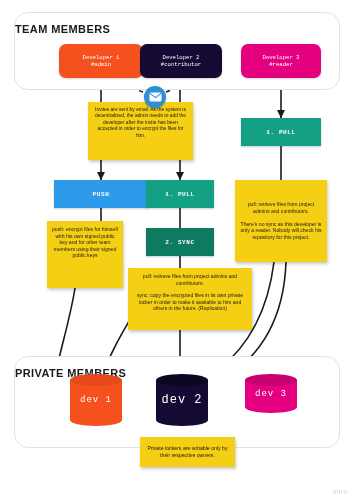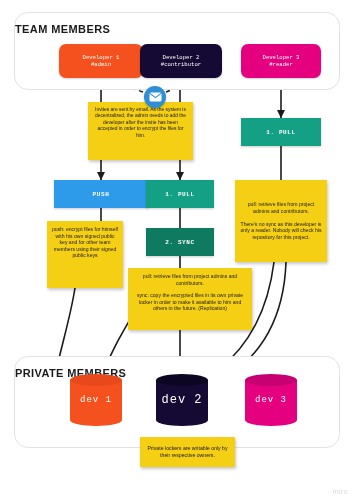--- a/index.html
+++ b/index.html
@@ -197,21 +197,21 @@
     <div class="label" style="font-size:9px;">dev 1</div>
   </div>
 
   <div class="db" style="left:156px;top:374px;width:52px;height:52px;">
     <div class="body" style="background:#140a33;"></div>
     <div class="bottom" style="background:#140a33;"></div>
     <div class="top" style="background:#0d0622;"></div>
     <div class="label" style="font-size:12px;">dev 2</div>
   </div>
 
-  <div class="db" style="left:245px;top:374px;width:52px;height:52px;">
+  <div class="db" style="left:245px;top:374px;width:52px;height:39px;">
     <div class="body" style="background:#e4007f;"></div>
     <div class="bottom" style="background:#e4007f;"></div>
     <div class="top" style="background:#c60070;"></div>
     <div class="label" style="font-size:9px;">dev 3</div>
   </div>
 
   <div class="note" style="left:140px;top:437px;width:95px;height:30px;background:#f5cf14;font-size:5.2px;
               display:flex;align-items:center;justify-content:center;">
     <p>Private lockers are writable only by their respective owners.</p>
   </div>

